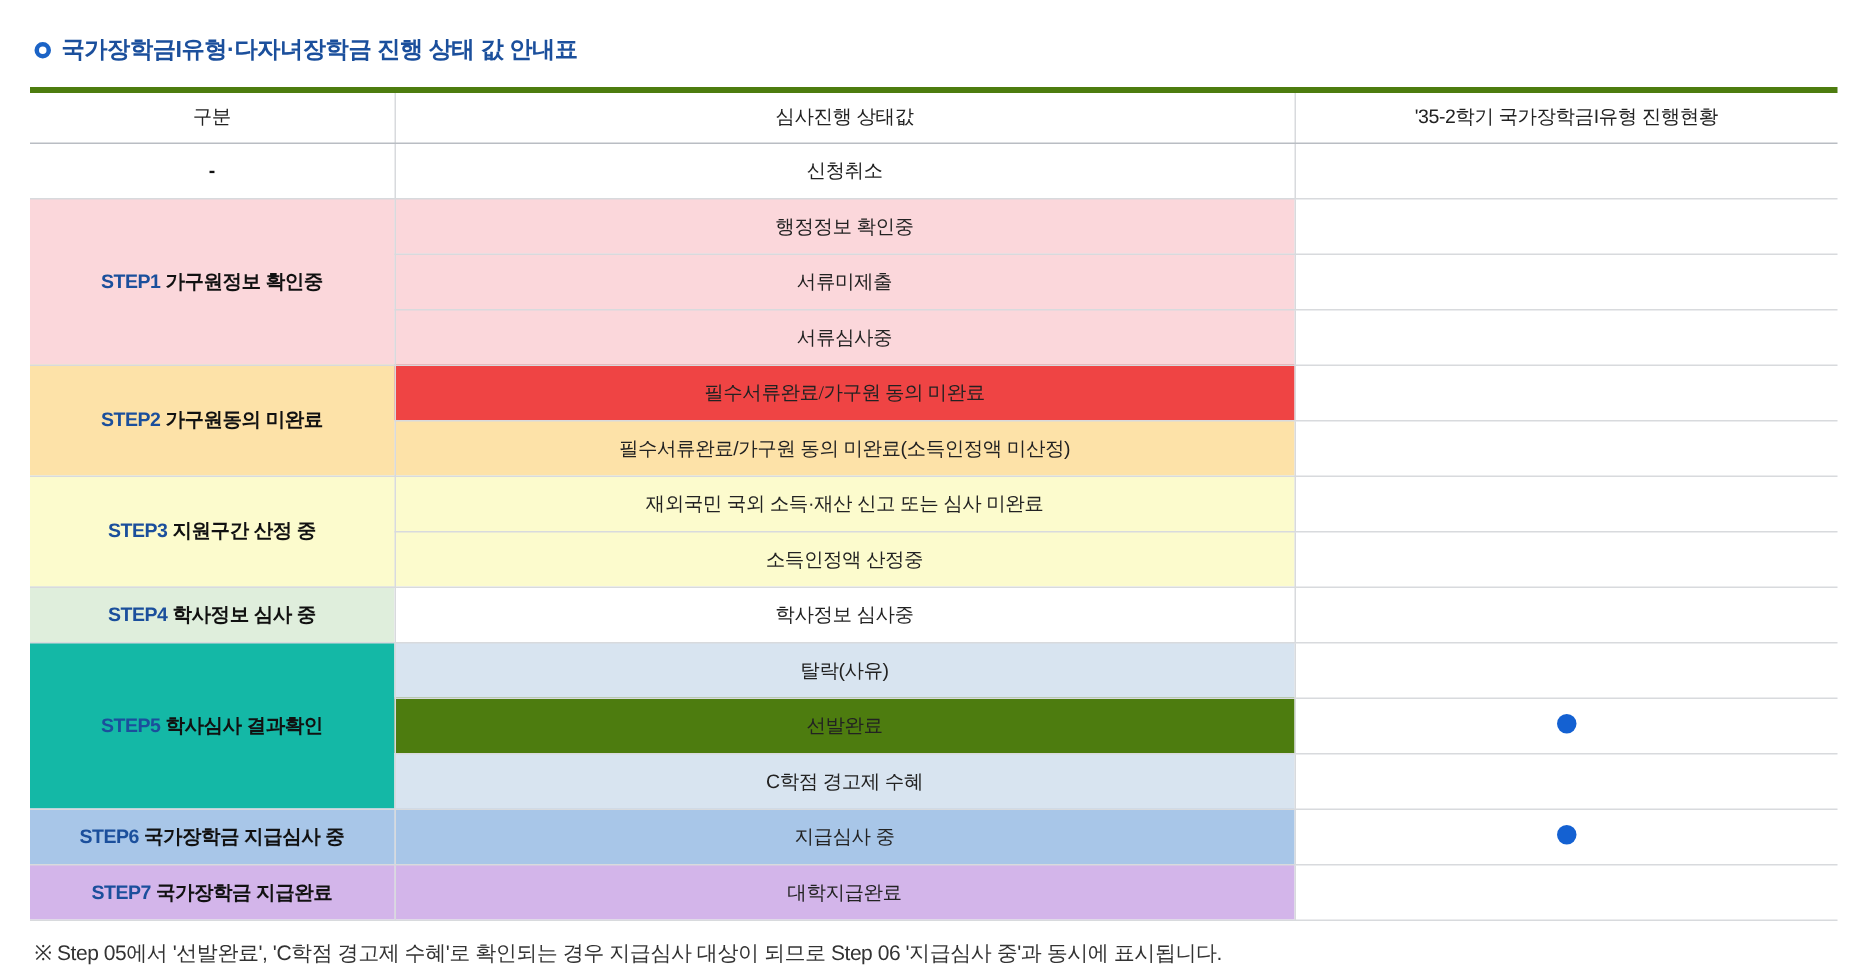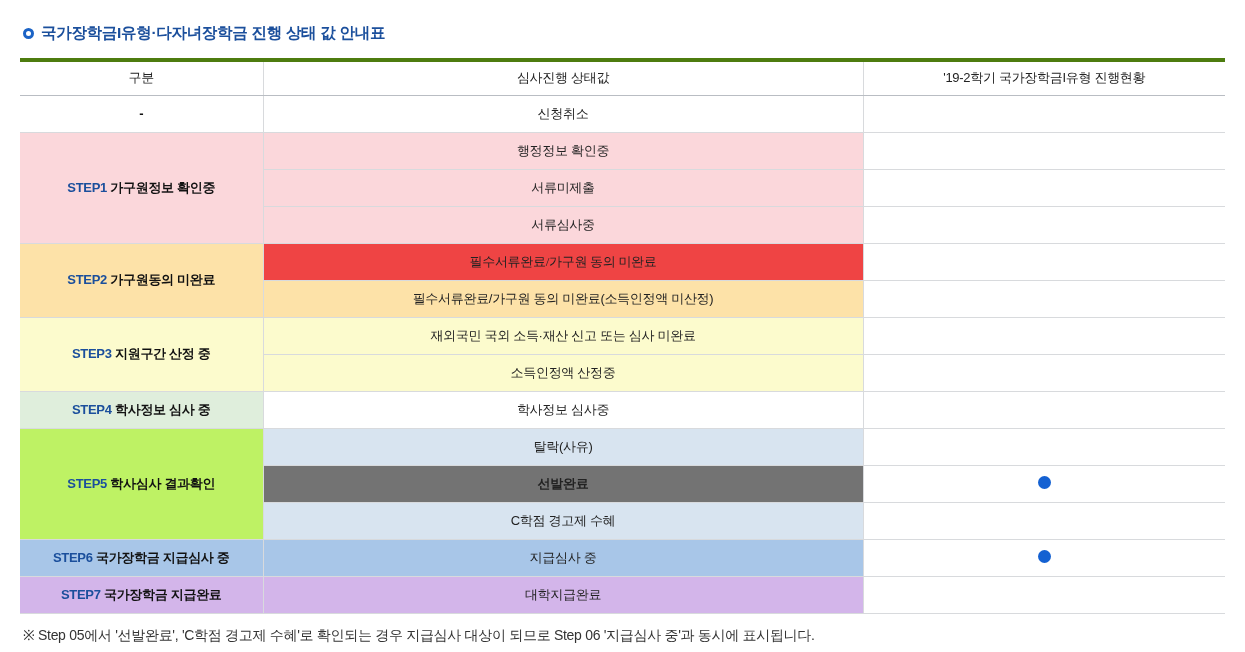--- a/index.html
+++ b/index.html
@@ -119,21 +119,21 @@
   <table class="status-table">
     <colgroup>
       <col class="c1">
       <col class="c2">
       <col class="c3">
     </colgroup>
     <thead>
       <tr>
         <th>구분</th>
         <th>심사진행 상태값</th>
-        <th>'19-2학기 국가장학금I유형 진행현황</th>
+        <th>'35-2학기 국가장학금I유형 진행현황</th>
       </tr>
     </thead>
     <tbody id="table-body">
         <tr>
           <td class="step-cell" rowspan="1" style="background: rgb(255, 255, 255);"><span class="step-name">-</span></td>
           <td style="background: rgb(255, 255, 255); margin-left: 19px;">신청취소</td>
           <td></td>
         </tr>
         <tr>
           <td class="step-cell" rowspan="3" style="background: rgb(251, 215, 219);"><span class="step-label">STEP1</span> <span class="step-name">가구원정보 확인중</span></td>
@@ -165,26 +165,26 @@
         <tr>
           <td style="background: rgb(252, 251, 205);">소득인정액 산정중</td>
           <td></td>
         </tr>
         <tr>
           <td class="step-cell" rowspan="1" style="background: rgb(223, 238, 220);"><span class="step-label">STEP4</span> <span class="step-name">학사정보 심사 중</span></td>
           <td style="background: rgb(255, 255, 255);">학사정보 심사중</td>
           <td></td>
         </tr>
         <tr>
-          <td class="step-cell" rowspan="3" style="background: #bef264;"><span class="step-label">STEP5</span> <span class="step-name">학사심사 결과확인</span></td>
+          <td class="step-cell" rowspan="3" style="background: #14b8a6;"><span class="step-label">STEP5</span> <span class="step-name">학사심사 결과확인</span></td>
           <td style="background: rgb(216, 228, 240);">탈락(사유)</td>
           <td></td>
         </tr>
         <tr>
-          <td style="background: #737373; font-weight: bold;">선발완료</td>
+          <td style="background: #4d7c0f;">선발완료</td>
           <td><span class="dot"></span></td>
         </tr>
         <tr>
           <td style="background: rgb(216, 228, 240);">C학점 경고제 수혜</td>
           <td></td>
         </tr>
         <tr>
           <td class="step-cell" rowspan="1" style="background: rgb(168, 198, 232);"><span class="step-label">STEP6</span> <span class="step-name">국가장학금 지급심사 중</span></td>
           <td style="background: rgb(168, 198, 232);">지급심사 중</td>
           <td><span class="dot"></span></td>

